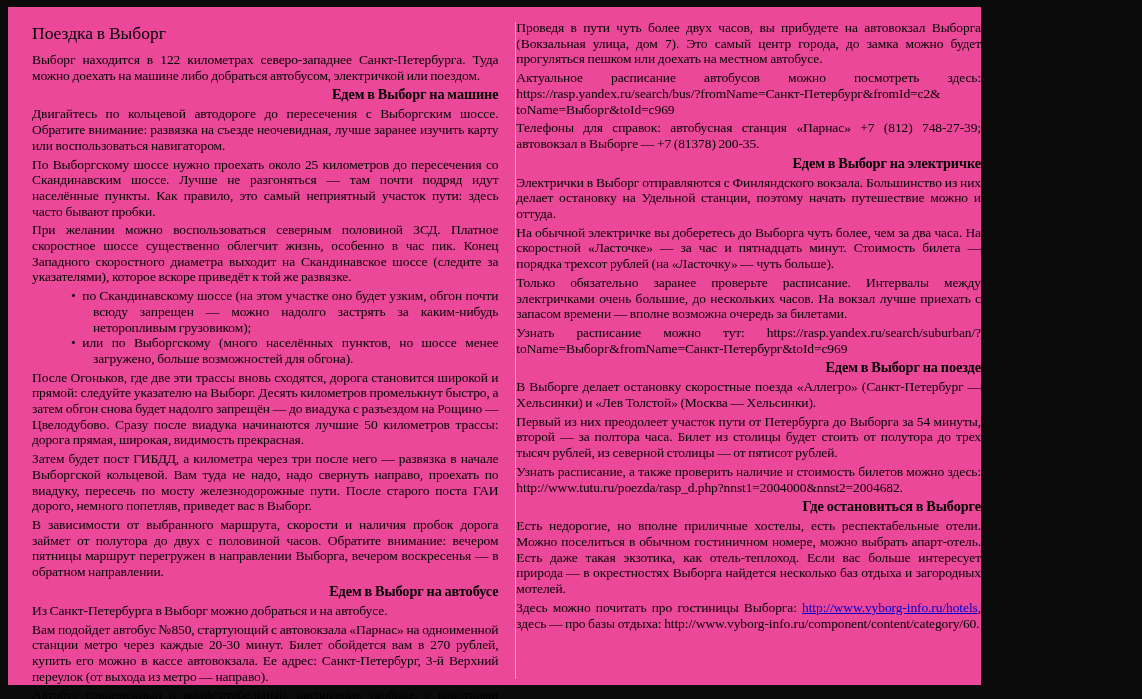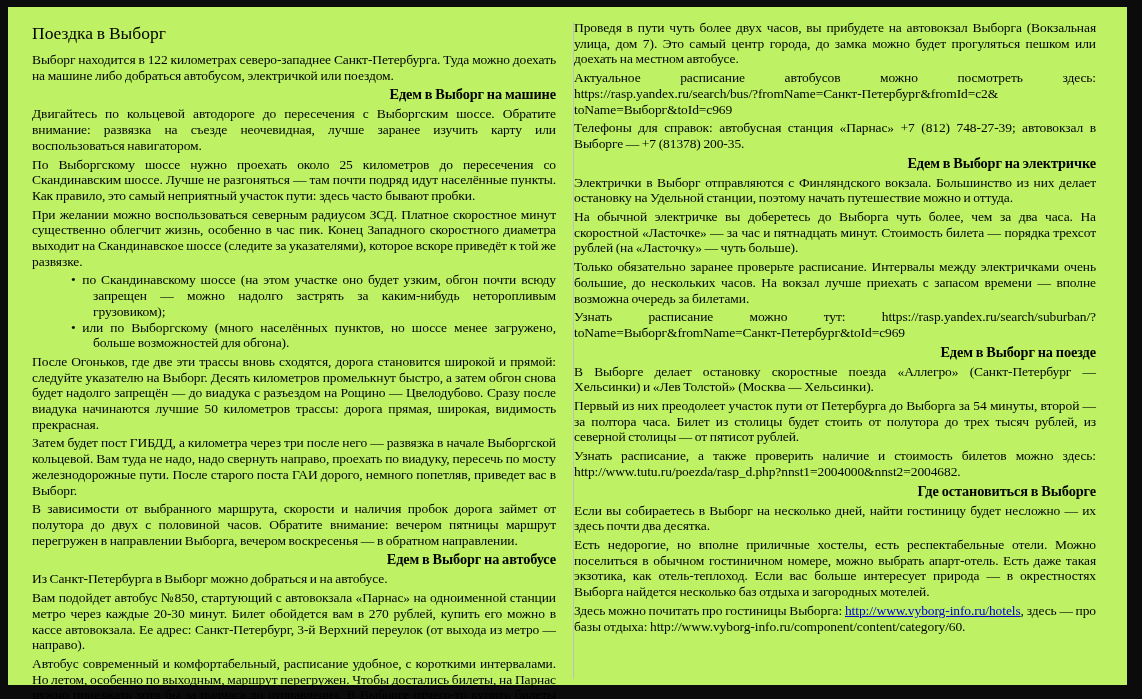--- a/index.html
+++ b/index.html
@@ -4,22 +4,22 @@
 <style>
   html,body{margin:0;padding:0}
   body{
     width:1142px;height:699px;
     background:#0b0b0b;
     position:relative;overflow:hidden;
     font-family:"Liberation Serif","DejaVu Serif",serif;
   }
   .page{
     position:absolute;left:8px;top:7px;
-    width:1119px;height:678px;
-    background:#bef264;
+    width:973px;height:678px;
+    background:#ec4899;
   }
   .columns{
     display:flex;height:100%;box-sizing:border-box;padding-top:13px;
   }
   .col{
     font-size:13.5px;line-height:15.7px;color:#000;
     text-align:justify;
     letter-spacing:-0.1px;word-spacing:-0.6px;
     hyphens:auto;
   }
@@ -50,21 +50,21 @@
 <div class="page">
   <div class="columns">
 
     <div class="col col-left">
       <h1 class="article-title">Поездка в Выборг</h1>
       <p>Выборг находится в 122 километрах северо-западнее Санкт-Петербурга. Туда можно доехать на машине либо добраться автобусом, электричкой или поездом.</p>
 
       <h2 class="section-heading">Едем в Выборг на машине</h2>
       <p>Двигайтесь по кольцевой автодороге до пересечения с Выборгским шоссе. Обратите внимание: развязка на съезде неочевидная, лучше заранее изучить карту или воспользоваться навигатором.</p>
       <p>По Выборгскому шоссе нужно проехать около 25 километров до пересечения со Скандинавским шоссе. Лучше не разгоняться — там почти подряд идут населённые пункты. Как правило, это самый неприятный участок пути: здесь часто бывают пробки.</p>
-      <p>При желании можно воспользоваться северным радиусом ЗСД. Платное скоростное минут существенно облегчит жизнь, особенно в час пик. Конец Западного скоростного диаметра выходит на Скандинавское шоссе (следите за указателями), которое вскоре приведёт к той же развязке.</p>
+      <p>При желании можно воспользоваться северным половиной ЗСД. Платное скоростное шоссе существенно облегчит жизнь, особенно в час пик. Конец Западного скоростного диаметра выходит на Скандинавское шоссе (следите за указателями), которое вскоре приведёт к той же развязке.</p>
       <ul class="route-list">
         <li>по Скандинавскому шоссе (на этом участке оно будет узким, обгон почти всюду запрещен — можно надолго застрять за каким-нибудь неторопливым грузовиком);</li>
         <li>или по Выборгскому (много населённых пунктов, но шоссе менее загружено, больше возможностей для обгона).</li>
       </ul>
       <p>После Огоньков, где две эти трассы вновь сходятся, дорога становится широкой и прямой: следуйте указателю на Выборг. Десять километров промелькнут быстро, а затем обгон снова будет надолго запрещён — до виадука с разъездом на Рощино — Цвелодубово. Сразу после виадука начинаются лучшие 50 километров трассы: дорога прямая, широкая, видимость прекрасная.</p>
       <p>Затем будет пост ГИБДД, а километра через три после него — развязка в начале Выборгской кольцевой. Вам туда не надо, надо свернуть направо, проехать по виадуку, пересечь по мосту железнодорожные пути. После старого поста ГАИ дорого, немного попетляв, приведет вас в Выборг.</p>
       <p>В зависимости от выбранного маршрута, скорости и наличия пробок дорога займет от полутора до двух с половиной часов. Обратите внимание: вечером пятницы маршрут перегружен в направлении Выборга, вечером воскресенья — в обратном направлении.</p>
 
       <h2 class="section-heading">Едем в Выборг на автобусе</h2>
       <p>Из Санкт-Петербурга в Выборг можно добраться и на автобусе.</p>
@@ -84,19 +84,18 @@
       <p>На обычной электричке вы доберетесь до Выборга чуть более, чем за два часа. На скоростной «Ласточке» — за час и пятнадцать минут. Стоимость билета — порядка трехсот рублей (на «Ласточку» — чуть больше).</p>
       <p>Только обязательно заранее проверьте расписание. Интервалы между электричками очень большие, до нескольких часов. На вокзал лучше приехать с запасом времени — вполне возможна очередь за билетами.</p>
       <p>Узнать расписание можно тут: https://rasp.yandex.ru/search/suburban/?toName=Выборг&amp;fromName=Санкт-Петербург&amp;toId=c969</p>
 
       <h2 class="section-heading">Едем в Выборг на поезде</h2>
       <p>В Выборге делает остановку скоростные поезда «Аллегро» (Санкт-Петербург — Хельсинки) и «Лев Толстой» (Москва — Хельсинки).</p>
       <p>Первый из них преодолеет участок пути от Петербурга до Выборга за 54 минуты, второй — за полтора часа. Билет из столицы будет стоить от полутора до трех тысяч рублей, из северной столицы — от пятисот рублей.</p>
       <p>Узнать расписание, а также проверить наличие и стоимость билетов можно здесь: http://www.tutu.ru/poezda/rasp_d.php?nnst1=2004000&amp;nnst2=2004682.</p>
 
       <h2 class="section-heading">Где остановиться в Выборге</h2>
-      <p>Если вы собираетесь в Выборг на несколько дней, найти гостиницу будет несложно — их здесь почти два десятка.</p>
       <p>Есть недорогие, но вполне приличные хостелы, есть респектабельные отели. Можно поселиться в обычном гостиничном номере, можно выбрать апарт-отель. Есть даже такая экзотика, как отель-теплоход. Если вас больше интересует природа — в окрестностях Выборга найдется несколько баз отдыха и загородных мотелей.</p>
       <p><span>Здесь можно почитать про гостиницы Выборга: </span><a class="hotels-link">http://www.vyborg-info.ru/hotels</a><span>, здесь — про базы отдыха: http://www.vyborg-info.ru/component/content/category/60.</span></p>
     </div>
 
   </div>
 </div>
 
 </body></html>

